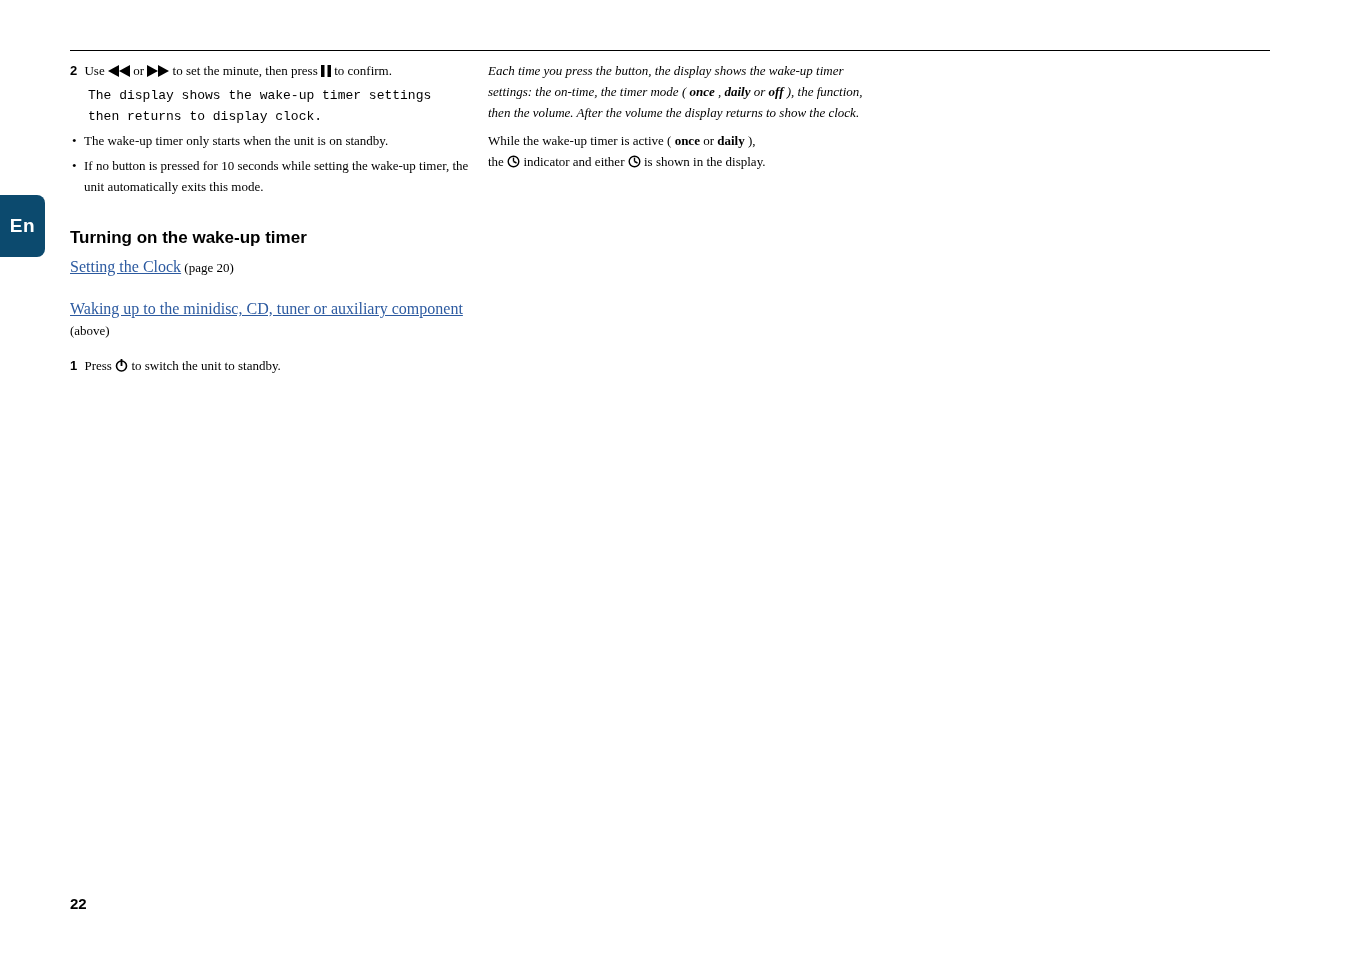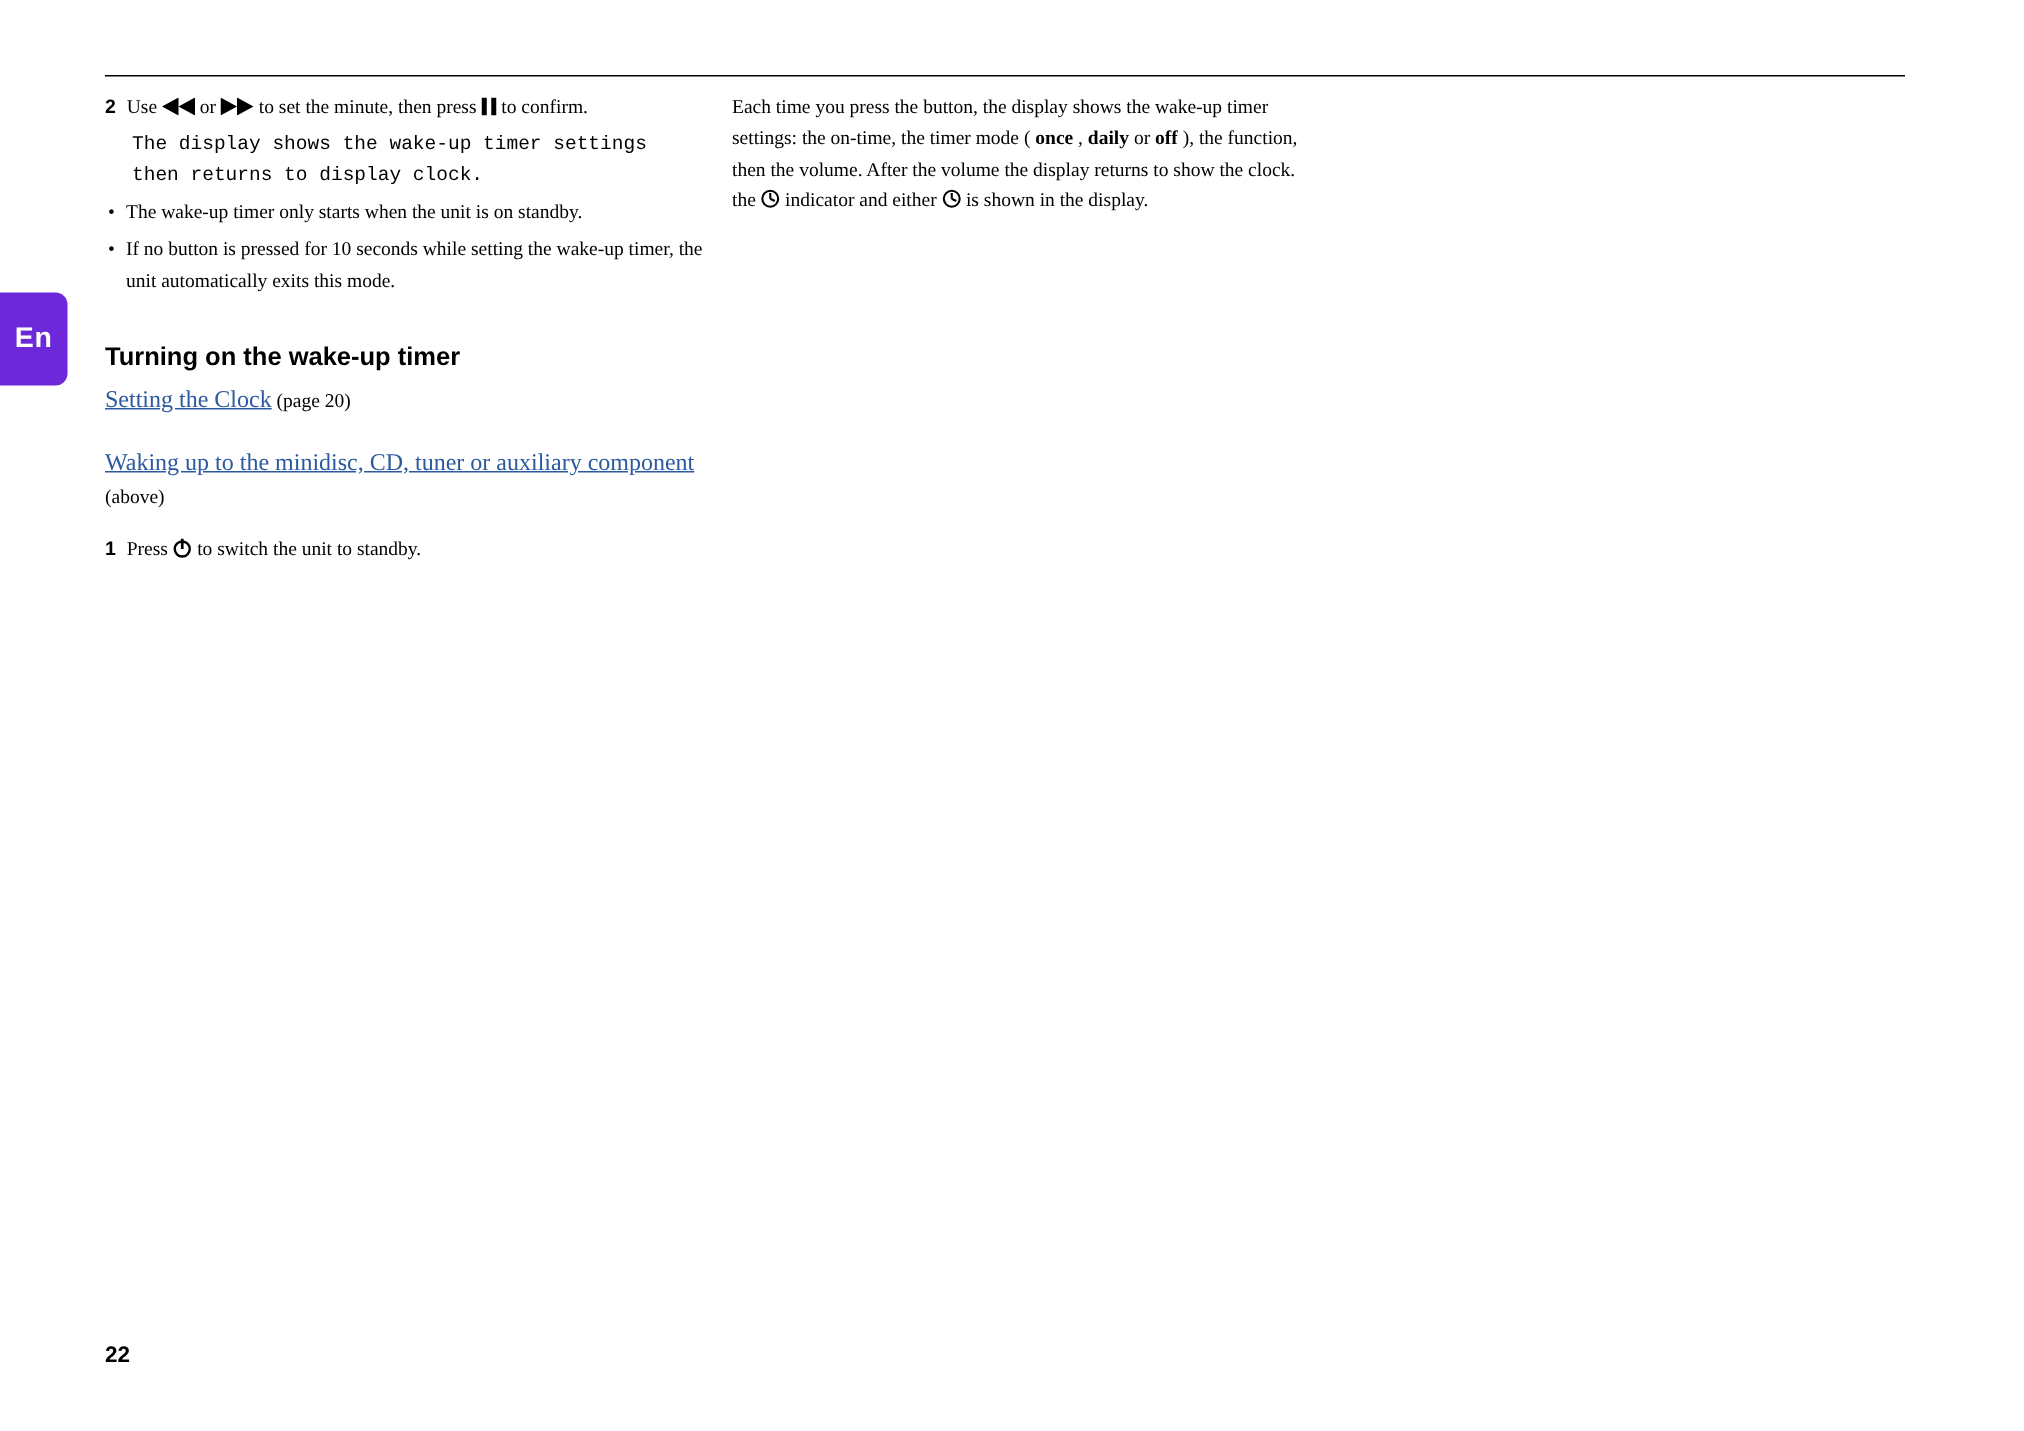--- a/index.html
+++ b/index.html
@@ -1,18 +1,18 @@
 <!DOCTYPE html>
 <html><head>
 <meta charset="utf-8">
 <style>
   * { box-sizing: border-box; margin: 0; padding: 0; }
   body { font-family: Georgia, 'Times New Roman', serif; font-size: 13px; line-height: 1.6; color: #000; background: #fff; }
   .page { width: 1349px; height: 954px; position: relative; padding: 50px 50px 40px 70px; }
-  .tab { position: absolute; left: 0; top: 195px; width: 45px; height: 62px; background: #6d28d9; color: #fff; display: flex; align-items: center; justify-content: center; font-family: Arial, sans-serif; font-size: 19px; font-weight: bold; border-radius: 0 8px 8px 0; letter-spacing: 0.5px; }
+  .tab { position: absolute; left: 0; top: 195px; width: 45px; height: 62px; background: #0c4a6e; color: #fff; display: flex; align-items: center; justify-content: center; font-family: Arial, sans-serif; font-size: 19px; font-weight: bold; border-radius: 0 8px 8px 0; letter-spacing: 0.5px; }
   .columns { display: flex; }
   .col { width: 400px; }
   .col2 { width: 400px; }
   hr.top { border: none; border-top: 1px solid #000; margin-bottom: 2px; }
   .num { font-family: Arial, sans-serif; font-weight: bold; font-size: 13px; display: inline-block; margin-right: 4px; }
   .inline-txt { display: inline; }
   .bold { font-weight: bold; }
   .para { margin-top: 4px; font-family: Liberation Mono, monospace; }
   .indent-bullet { padding-left: 14px; position: relative; margin-top: 4px; }
   .indent-bullet::before { content: "•"; position: absolute; left: 2px; top: 0; }
@@ -81,30 +81,37 @@
             </svg></span>
         <span class="inline-txt"> to switch the unit to standby.</span>
       </div>
 
 
     </div>
 
     <div class="col2">
       <hr class="top">
 
-      <div style="margin-top:10px; padding-left:18px;">
+      <div style="margin-top:10px; padding-left:18px;font-style:italic;">
         <span>Each time you press the button, the display shows the wake-up timer settings: the on-time, the timer mode (</span>
         <span class="bold">once</span>
         <span>, </span>
         <span class="bold">daily</span>
         <span> or </span>
         <span class="bold">off</span>
         <span>), the function, then the volume. After the volume the display returns to show the clock.</span>
       </div>
 
+      <div style="margin-top:8px; padding-left:18px;">
+        <span>While the wake-up timer is active (</span>
+        <span class="bold">once</span>
+        <span> or </span>
+        <span class="bold">daily</span>
+        <span>),</span>
+      </div>
 
       <div style="padding-left:18px;">
         <span>the </span>
         <span class="clock-icon"><svg width="13" height="13">
               <circle cx="6.5" cy="6.5" r="5.3" stroke="#000" stroke-width="1.4" fill="none"></circle>
               <line x1="6.5" y1="6.5" x2="6.5" y2="2.6" stroke="#000" stroke-width="1.4"></line>
               <line x1="6.5" y1="6.5" x2="9.5" y2="8" stroke="#000" stroke-width="1.4"></line>
             </svg></span>
         <span> indicator and either </span>
         <span class="clock-icon"><svg width="13" height="13">

